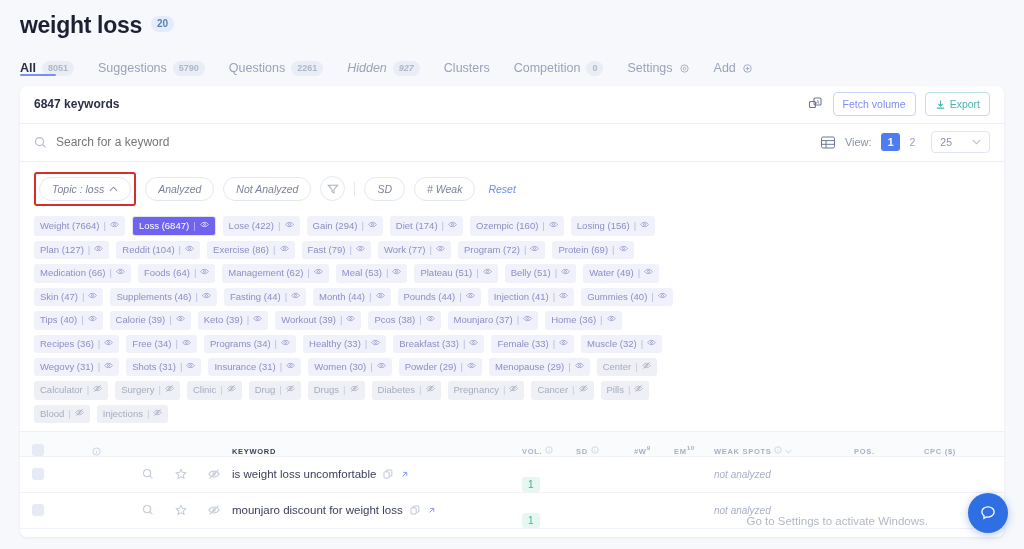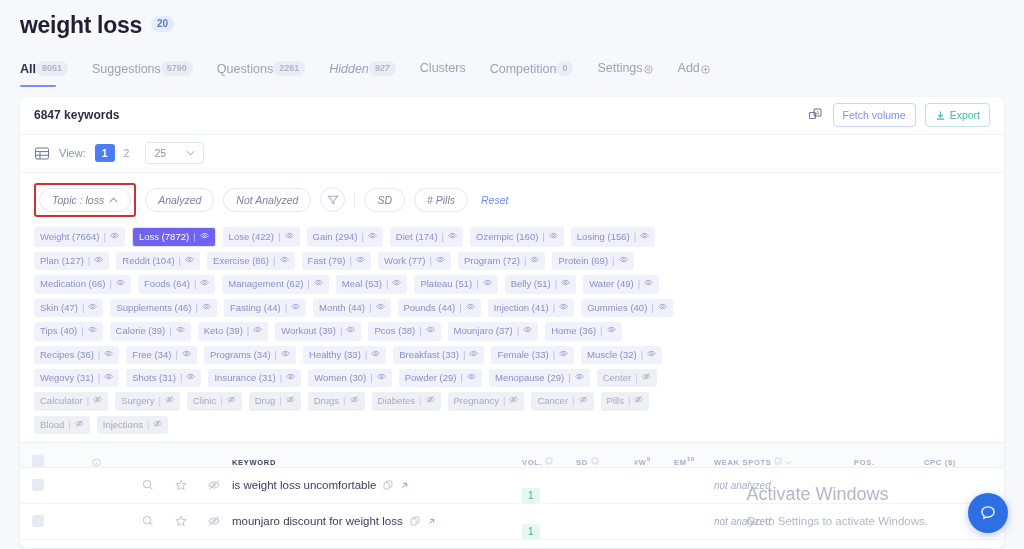--- a/index.html
+++ b/index.html
@@ -15,21 +15,21 @@
   
   .header { padding: 12px 20px 0 20px; }
   .title-row { display: flex; align-items: center; gap: 9px; }
   .page-title { font-size: 23px; font-weight: 700; color: #1d2033; letter-spacing: -0.3px; }
   .title-badge {
     background: #e3ecfb; color: #5b7fb5; font-size: 10px; font-weight: 600;
     border-radius: 8px; padding: 3px 6px; line-height: 1; align-self: flex-start; margin-top: 4px;
   }
 
   .tabs { display: flex; align-items: center; gap: 24px; margin-top: 22px; position: relative; }
-  .tab { display: flex; align-items: flex-end; font-size: 12.5px; color: #9aa3b8; padding-bottom: 11px; cursor: pointer; white-space: nowrap; }
+  .tab { display: flex; align-items: center; gap: 6px; font-size: 12.5px; color: #9aa3b8; cursor: pointer; white-space: nowrap; }
   .tab.active { color: #2b2f45; font-weight: 600; }
   .tab.italic { font-style: italic; }
   .tab .cnt { background: #e9edf5; color: #aeb6c8; font-size: 9px; border-radius: 8px; padding: 2px 6px; line-height: 1.2; font-weight: 600; }
   .tab-underline { position: absolute; left: 0; bottom: 0; width: 36px; height: 2px; background: #7b8ff5; border-radius: 2px; }
   .ico-sm { width: 11px; height: 11px; display: inline-block; vertical-align: middle; }
 
   
   .card {
     margin: 10px 20px 0 20px; background: #ffffff; border-radius: 7px;
     box-shadow: 0 1px 3px rgba(30,40,80,0.07); overflow: hidden;
@@ -195,20 +195,27 @@
         <button class="btn-outline teal">
           <svg width="11" height="11" viewBox="0 0 12 12" fill="none" stroke="#4cb3ab" stroke-width="1.2">
             <path d="M6 1.5v6M3.6 5.4L6 7.8l2.4-2.4M2 10h8"></path>
           </svg>
           <span>Export</span>
         </button>
       </div>
     </div>
 
     <div class="search-row">
+      <div class="search-left">
+        <svg width="13" height="13" viewBox="0 0 14 14" fill="none" stroke="#b6bccd" stroke-width="1.3">
+          <circle cx="6" cy="6" r="4.3"></circle>
+            <path d="M9.3 9.3l3 3"></path>
+        </svg>
+        <input class="search-input" value="" placeholder="Search for a keyword" style="">
+      </div>
       <div class="search-right">
         <span class="icon-btn">
           <svg width="16" height="15" viewBox="0 0 16 15" fill="none" stroke="#6d7894" stroke-width="1">
             <rect x="1.5" y="2" width="13" height="11" rx="1.5"></rect>
             <path d="M1.5 5.6h13M6 5.6V13M1.5 9.3h13"></path>
           </svg>
         </span>
         <span class="view-label">View:</span>
         <span class="pager" id="pager">
             <span class="pg on">1</span>
@@ -235,35 +242,35 @@
       </div>
       <div class="chip-lg">Analyzed</div>
       <div class="chip-lg">Not Analyzed</div>
       <div class="chip-round">
         <svg width="12" height="12" viewBox="0 0 14 14" fill="none" stroke="#a8b0c4" stroke-width="1.2">
           <path d="M1.5 2.5h11L8.2 7.4v4.1l-2.4-1.4V7.4z"></path>
         </svg>
       </div>
       <div class="vsep"></div>
       <div class="chip-lg">SD</div>
-      <div class="chip-lg"># Pills</div>
+      <div class="chip-lg"># Weak</div>
       <div class="reset-link">Reset</div>
     </div>
 
     <div class="tagcloud" id="tagcloud">
         <div class="tag">
           <span>Weight (7664)</span>
           <span class="bar">|</span>
           <span><svg width="9" height="9" viewBox="0 0 14 14" fill="none" stroke="currentColor" stroke-width="1.1">
               <path d="M1 7s2.2-3.4 6-3.4S13 7 13 7s-2.2 3.4-6 3.4S1 7 1 7z"></path>
               <circle cx="7" cy="7" r="1.5"></circle>
             </svg></span>
         </div>
         <div class="tag sel">
-          <span>Loss (7872)</span>
+          <span>Loss (6847)</span>
           <span class="bar">|</span>
           <span><svg width="9" height="9" viewBox="0 0 14 14" fill="none" stroke="currentColor" stroke-width="1.1">
               <path d="M1 7s2.2-3.4 6-3.4S13 7 13 7s-2.2 3.4-6 3.4S1 7 1 7z"></path>
               <circle cx="7" cy="7" r="1.5"></circle>
             </svg></span>
         </div>
         <div class="tag">
           <span>Lose (422)</span>
           <span class="bar">|</span>
           <span><svg width="9" height="9" viewBox="0 0 14 14" fill="none" stroke="currentColor" stroke-width="1.1">
@@ -887,21 +894,20 @@
           <div class="c-sd"></div>
           <div class="c-w"></div>
           <div class="c-em"></div>
           <div class="c-pos"></div>
           <div class="c-cpc"></div>
         </div>
       </div>
   </div>
 
   <div class="watermark">
-    <div class="wm-1">Activate Windows</div>
     <div class="wm-2">Go to Settings to activate Windows.</div>
   </div>
 
   <div class="chat-btn">
     <svg width="18" height="18" viewBox="0 0 20 20" fill="none" stroke="#ffffff" stroke-width="1.5">
       <path d="M10 3.2c-3.8 0-6.8 2.5-6.8 5.6 0 1.7.9 3.2 2.3 4.2v2.8l2.6-1.5c.6.1 1.2.2 1.9.2 3.8 0 6.8-2.5 6.8-5.7S13.8 3.2 10 3.2z"></path>
     </svg>
   </div>
 </div>
 

